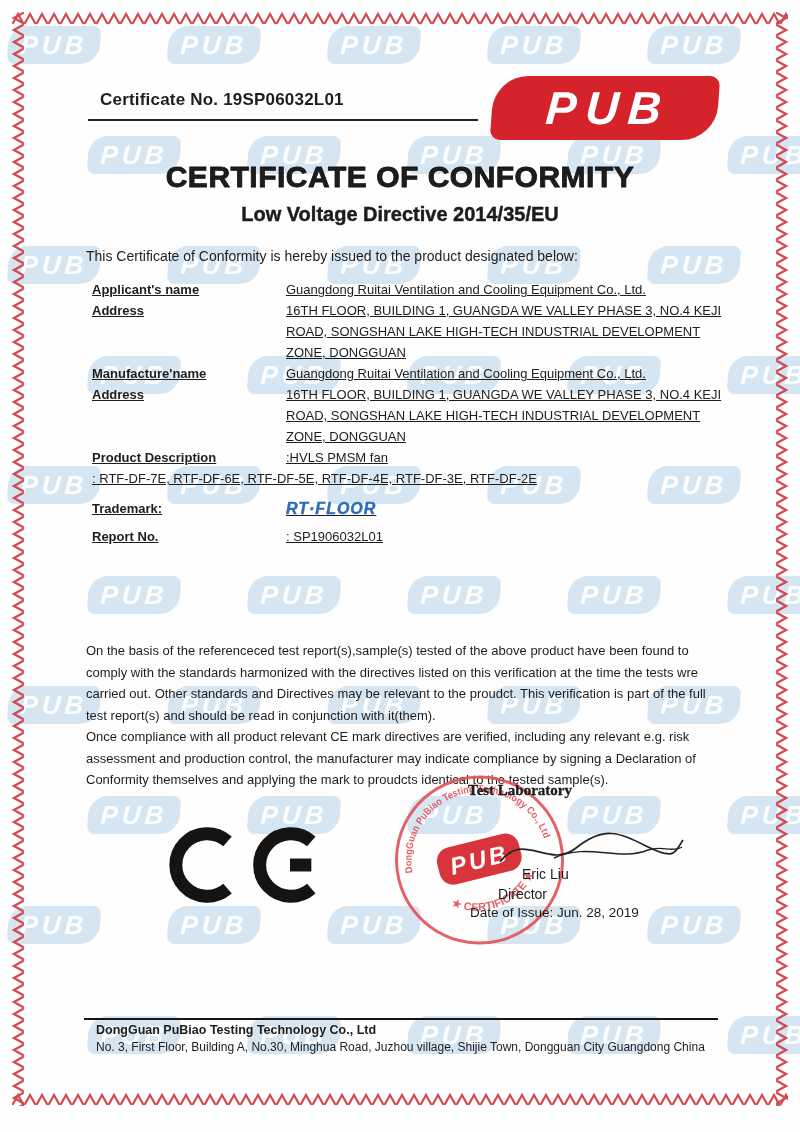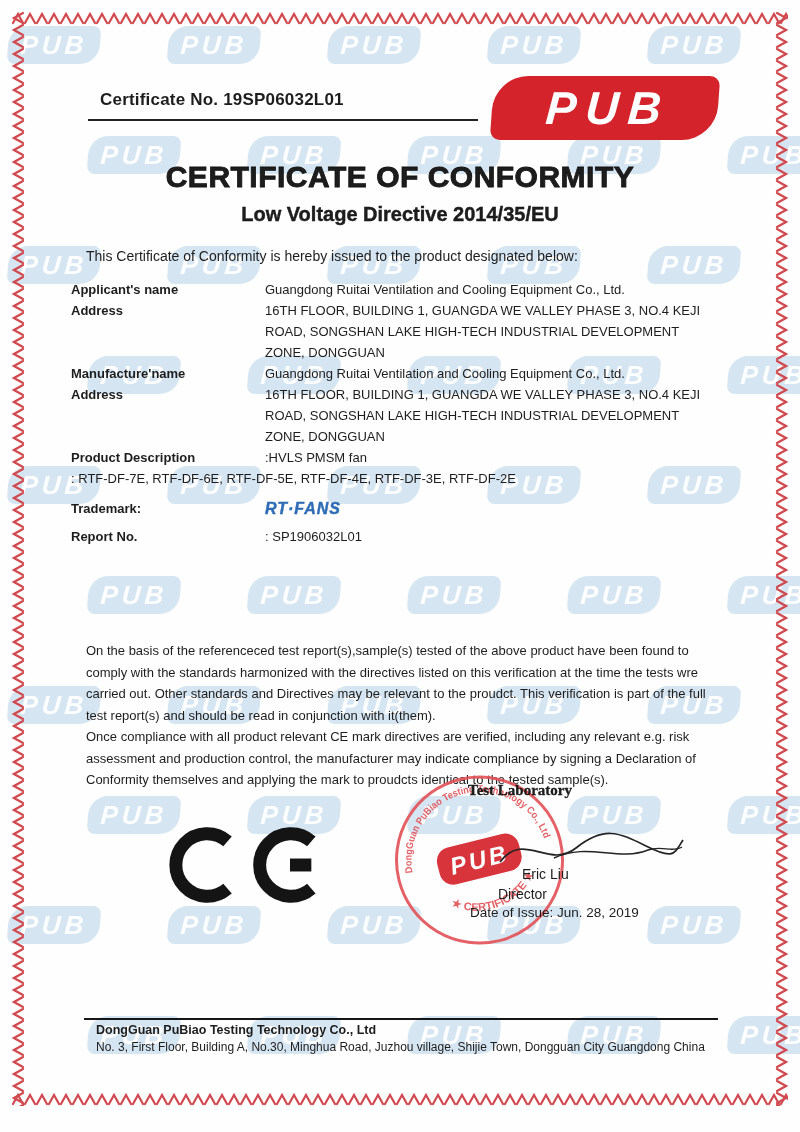--- a/index.html
+++ b/index.html
@@ -44,21 +44,21 @@
     font-size:30px;font-weight:bold;letter-spacing:.5px;
     -webkit-text-stroke:.8px #111;
   }
   .subtitle{
     left:0;right:0;top:203px;text-align:center;
     font-size:20px;font-weight:bold;
     -webkit-text-stroke:.4px #111;
   }
   .issued{left:86px;top:248px;font-size:14px;}
   
-  .fields{left:71px;top:279px;width:644px;font-size:13px;line-height:21px;}
+  .fields{left:92px;top:279px;width:644px;font-size:13px;line-height:21px;text-decoration:underline;}
   .frow{display:grid;grid-template-columns:194px 1fr;}
   .frow .lbl{font-weight:bold;}
   .frow.gap-top{margin-top:9px;}
   .frow.gap-top-sm{margin-top:7px;}
   .nowrap{white-space:nowrap;}
   .indent-params{padding-left:88px;}
   .indent-std{padding-left:8px;}
   .tm-value{
     color:#2e6cb5;font-weight:bold;font-style:italic;
     font-size:16px;letter-spacing:1px;
@@ -195,21 +195,21 @@
       </div>
       <div class="frow">
         <span class="lbl">Product Description</span>
         <span class="val">:HVLS PMSM fan</span>
       </div>
       <div class="frow">
         <span class="val nowrap">: RTF-DF-7E, RTF-DF-6E, RTF-DF-5E, RTF-DF-4E, RTF-DF-3E, RTF-DF-2E</span>
       </div>
       <div class="frow gap-top">
         <span class="lbl">Trademark:</span>
-        <span class="val tm-value">RT·FANS</span>
+        <span class="val tm-value">RT·FLOOR</span>
       </div>
       <div class="frow">
       </div>
       <div class="frow gap-top-sm">
         <span class="lbl">Report No.</span>
         <span class="val">: SP1906032L01</span>
       </div>
     </div>
 
     <div class="abs paras">

